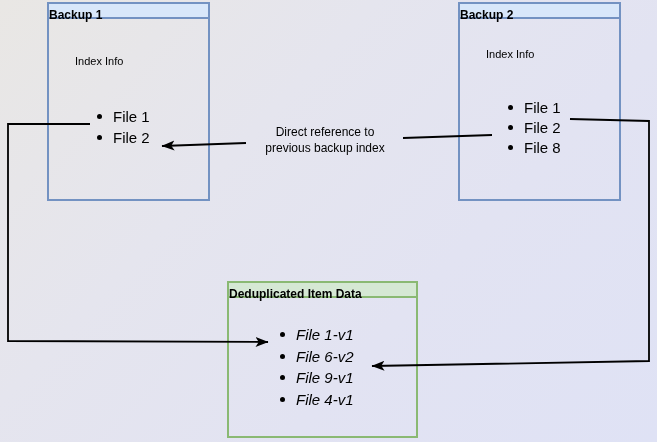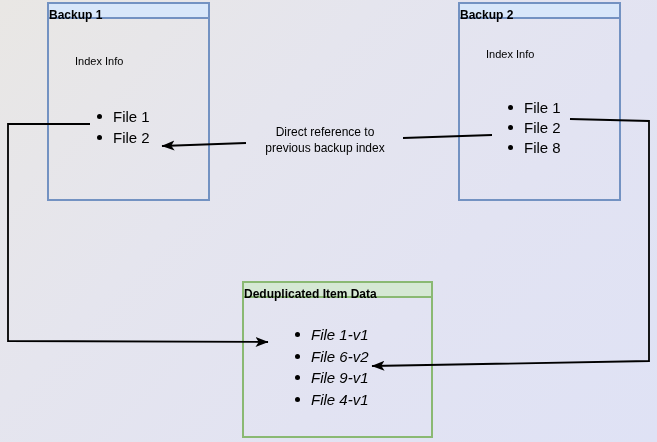--- a/index.html
+++ b/index.html
@@ -131,21 +131,21 @@
           <span>File 2</span>
         </li>
         <li>
           <span class="dot"></span>
           <span>File 8</span>
         </li>
       </ul>
     </div>
   </div>
 
-  <div class="node node-green" style="left:227px; top:281px; width:191px; height:157px;margin-left:15px;">
+  <div class="node node-green" style="left:227px; top:281px; width:191px; height:157px;">
     <div class="node-header">
       <span>Deduplicated Item Data</span>
     </div>
     <div class="node-body">
       <ul class="file-list wide" style="left:51px; top:26px;font-style:italic;">
         <li>
           <span class="dot"></span>
           <span>File 1-v1</span>
         </li>
         <li>

